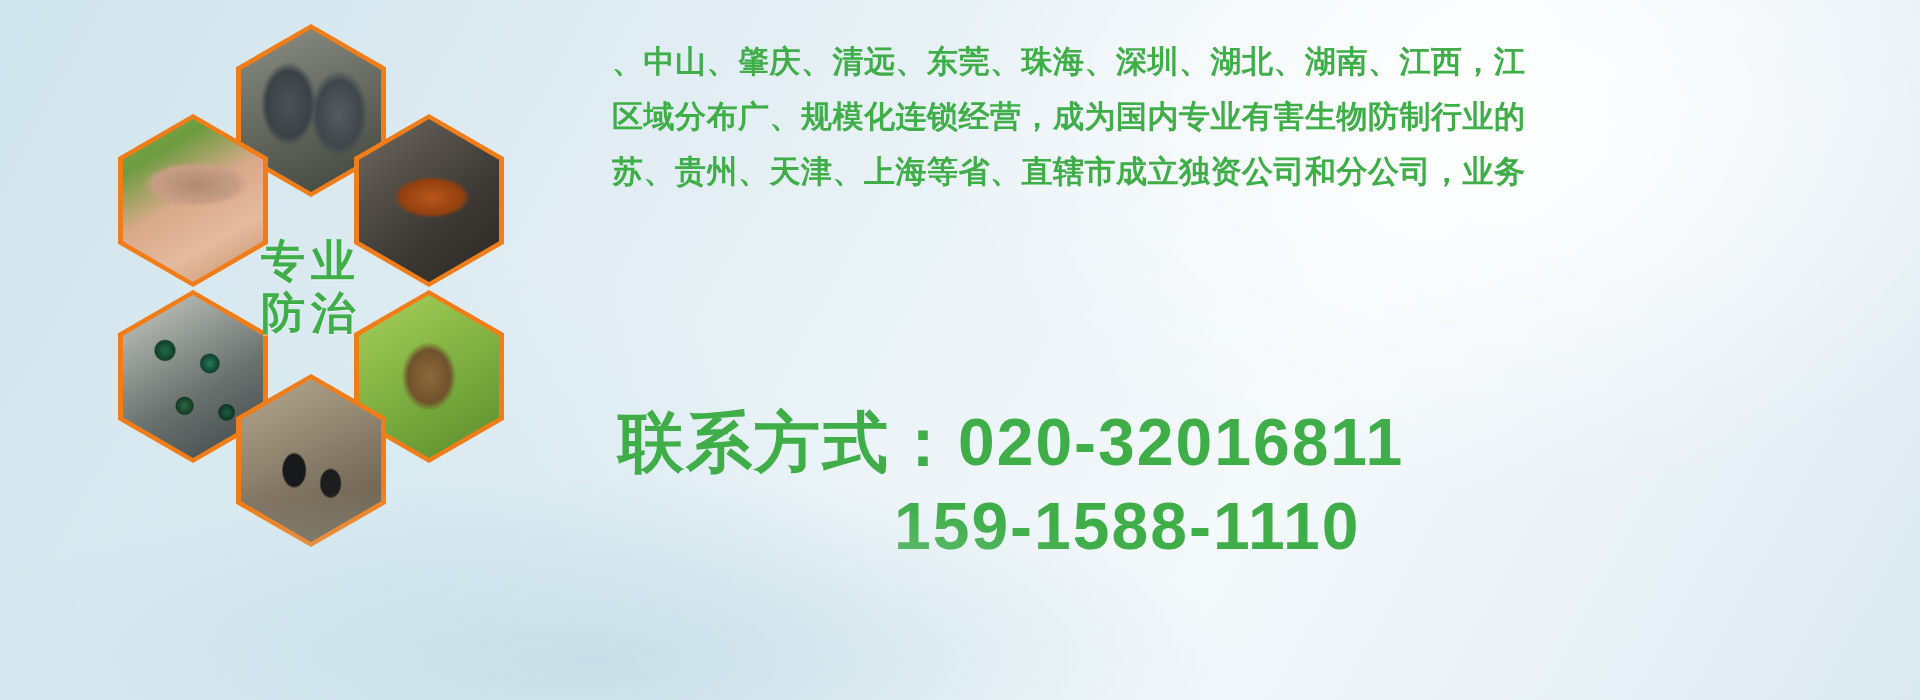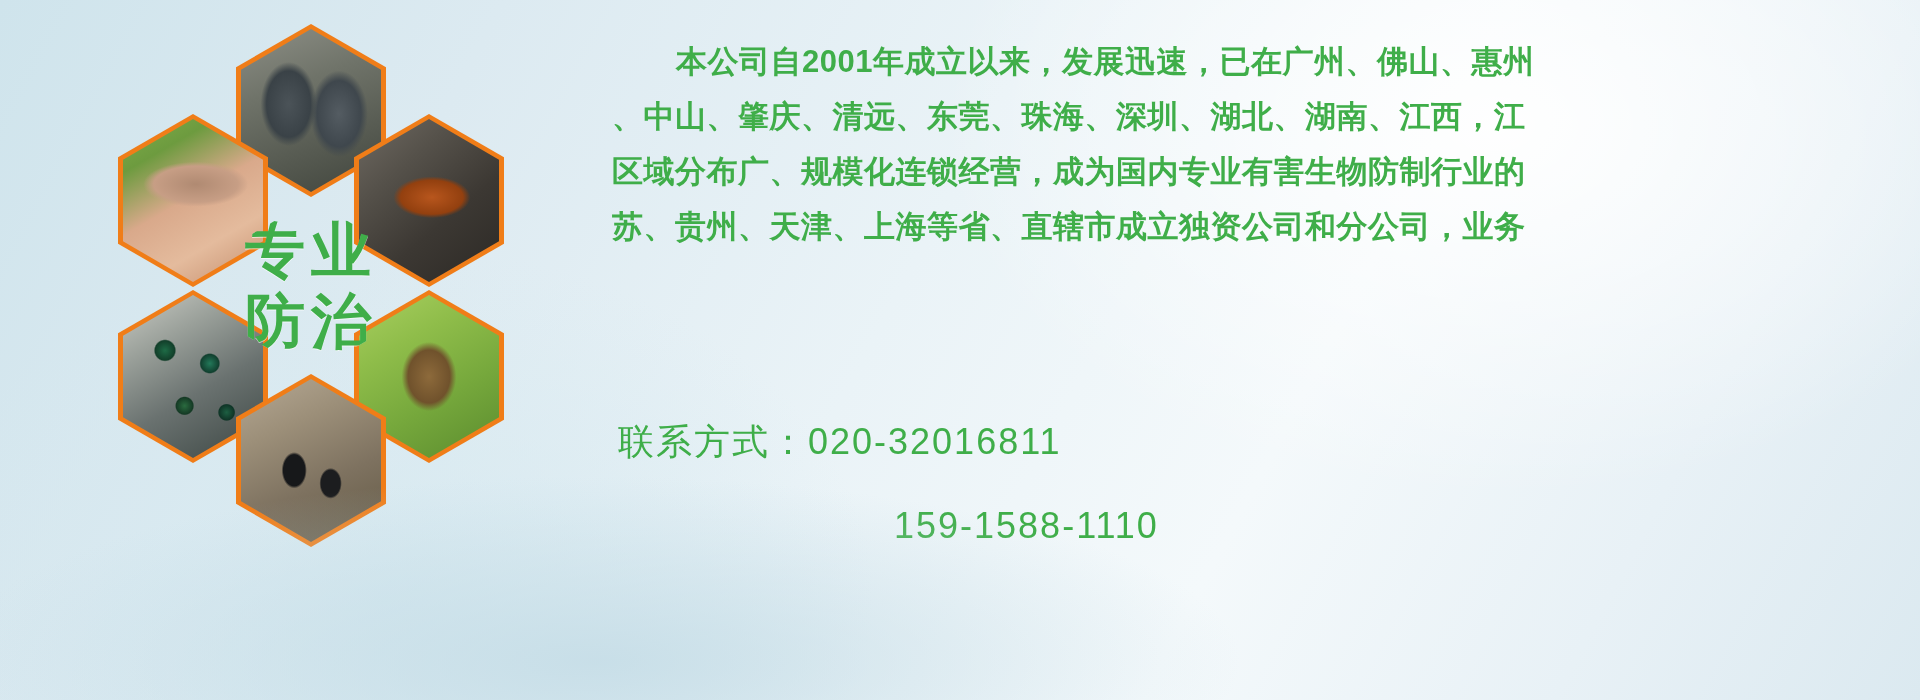--- a/index.html
+++ b/index.html
@@ -44,21 +44,21 @@
   .hex.h-r { left:266px; top:106px; }
   .hex.h-bl{ left:30px;  top:282px; }
   .hex.h-br{ left:266px; top:282px; }
   .hex.h-b { left:148px; top:366px; }
 
   .hex.center{
     left:148px; top:192px; background:transparent;
     display:flex; align-items:center; justify-content:center;
   }
   #hex-title{
-    color:#3fae49; font-weight:bold; font-size:60px;
+    color:#3fae49; font-weight:bold; font-size:44px;
     line-height:1.18; letter-spacing:6px; text-align:center;
     text-shadow:0 1px 0 rgba(255,255,255,.6);
   }
 
   
   .art.rats{ background:
       radial-gradient(ellipse 40px 60px at 34% 46%, #4b5358 0%, #3a4247 55%, rgba(58,66,71,0) 70%),
       radial-gradient(ellipse 40px 60px at 70% 52%, #545c62 0%, #3f474d 55%, rgba(63,71,77,0) 72%),
       linear-gradient(160deg,#8d8f86 0%,#6f7369 35%,#565a51 70%,#41453d 100%); }
   .art.mosquito{ background:
@@ -85,21 +85,21 @@
   #copy{ position:absolute; left:612px; top:34px; width:1284px; }
   #intro-paragraph{
     color:#3fae49; font-size:31px; font-weight:bold;
     line-height:55px; text-align:justify; text-align-last:left;
     letter-spacing:.5px;
   }
   #intro-paragraph .indent{ display:inline-block; width:64px; }
 
   #contact-block{ position:absolute; left:618px; top:400px; width:1290px; }
   .contact-line{
-    color:#3fae49; font-size:36px; font-weight:normal;
+    color:#3fae49; font-size:66px; font-weight:bold;
     line-height:84px; letter-spacing:2px; white-space:nowrap;
   }
   .contact-line.second{ padding-left:276px; }
 </style>
 </head>
 <body>
 
 <div id="banner">
 
   <div id="hex-cluster">
@@ -144,21 +144,20 @@
       <div id="hex-title">
         <div>专业</div>
         <div>防治</div>
       </div>
     </div>
 
   </div>
 
   <div id="copy">
     <div id="intro-paragraph">
-      <div><span class="indent"></span><span>本公司自2001年成立以来，发展迅速，已在广州、佛山、惠州</span></div>
       <div><span>、中山、肇庆、清远、东莞、珠海、深圳、湖北、湖南、江西，江</span></div>
       <div><span>区域分布广、规模化连锁经营，成为国内专业有害生物防制行业的</span></div>
       <div><span>苏、贵州、天津、上海等省、直辖市成立独资公司和分公司，业务</span></div>
     </div>
   </div>
 
   <div id="contact-block">
     <div class="contact-line first">
       <span>联系方式：</span><span>020-32016811</span>
     </div>

